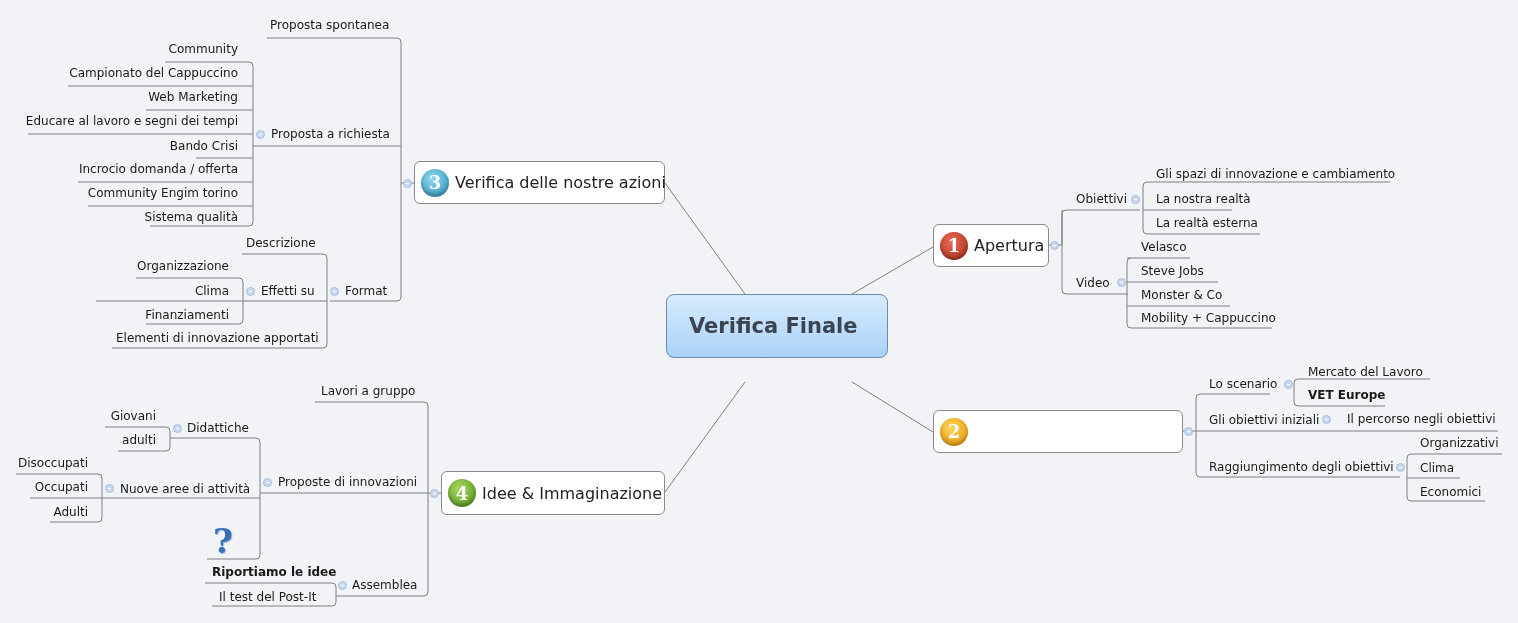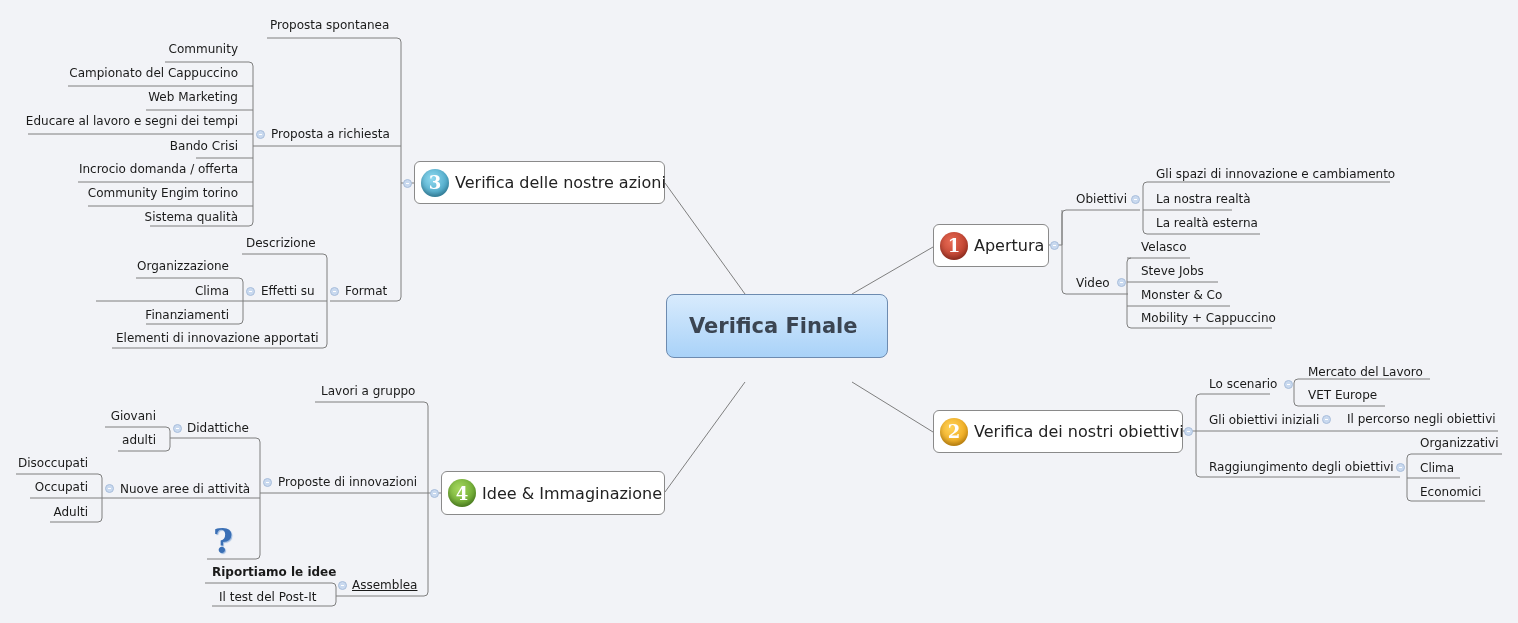--- a/index.html
+++ b/index.html
@@ -88,21 +88,20 @@
 </div>
 
 <div class="main" style="left:933px;top:224px;width:116px;height:43px;">
   <span class="badge" style="background:radial-gradient(circle at 40% 35%,#e86b55,#a52a1a);">1</span>
   <span class="lbl">Apertura</span>
 </div>
 <span class="collapse" style="left:1050px;top:241px;"></span>
 
 <div class="main" style="left:933px;top:410px;width:250px;height:43px;">
   <span class="badge" style="background:radial-gradient(circle at 40% 35%,#ffd35a,#e59400);">2</span>
-  <span class="lbl">Verifica dei nostri obiettivi</span>
 </div>
 <span class="collapse" style="left:1184px;top:427px;"></span>
 
 <div class="main" style="left:414px;top:161px;width:251px;height:43px;">
   <span class="badge" style="background:radial-gradient(circle at 40% 35%,#8fd9ef,#2a8fb4);">3</span>
   <span class="lbl">Verifica delle nostre azioni</span>
 </div>
 <span class="collapse" style="left:403px;top:179px;"></span>
 
 <div class="main" style="left:441px;top:471px;width:224px;height:44px;">
@@ -119,21 +118,21 @@
 <span class="t" style="left:1076px;top:276px;">Video</span>
 <span class="collapse" style="left:1117px;top:278px;"></span>
 <span class="t" style="left:1141px;top:240px;">Velasco</span>
 <span class="t" style="left:1141px;top:264px;">Steve Jobs</span>
 <span class="t" style="left:1141px;top:288px;">Monster &amp; Co</span>
 <span class="t" style="left:1141px;top:311px;">Mobility + Cappuccino</span>
 
 <span class="t" style="left:1209px;top:377px;">Lo scenario</span>
 <span class="collapse" style="left:1284px;top:380px;"></span>
 <span class="t" style="left:1308px;top:365px;">Mercato del Lavoro</span>
-<span class="t" style="left:1308px;top:388px;">VET Europe</span>
+<span class="t" style="left:1308px;top:388px;font-weight:bold;">VET Europe</span>
 <span class="t" style="left:1209px;top:413px;">Gli obiettivi iniziali</span>
 <span class="collapse" style="left:1322px;top:415px;"></span>
 <span class="t" style="left:1347px;top:412px;">Il percorso negli obiettivi</span>
 <span class="t" style="left:1209px;top:460px;">Raggiungimento degli obiettivi</span>
 <span class="collapse" style="left:1396px;top:463px;"></span>
 <span class="t" style="left:1420px;top:436px;">Organizzativi</span>
 <span class="t" style="left:1420px;top:461px;">Clima</span>
 <span class="t" style="left:1420px;top:485px;">Economici</span>
 
 <span class="t" style="left:270px;top:18px;">Proposta spontanea</span>
@@ -164,16 +163,16 @@
 <span class="t" style="left:187px;top:421px;">Didattiche</span>
 <span class="collapse" style="left:173px;top:424px;"></span>
 <span class="t r" style="right:1362px;top:409px;">Giovani</span>
 <span class="t r" style="right:1362px;top:433px;">adulti</span>
 <span class="t" style="left:120px;top:482px;">Nuove aree di attività</span>
 <span class="collapse" style="left:105px;top:484px;"></span>
 <span class="t r" style="right:1430px;top:456px;">Disoccupati</span>
 <span class="t r" style="right:1430px;top:480px;">Occupati</span>
 <span class="t r" style="right:1430px;top:505px;">Adulti</span>
 <span class="qicon">?</span>
-<span class="t" style="left:352px;top:578px;text-decoration:underline;">Assemblea</span>
+<span class="t" style="left:352px;top:578px;">Assemblea</span>
 <span class="collapse" style="left:338px;top:581px;"></span>
 <span class="t" style="left:212px;top:565px;font-weight:bold;">Riportiamo le idee</span>
 <span class="t" style="left:219px;top:590px;">Il test del Post-It</span>
 
 </body></html>

